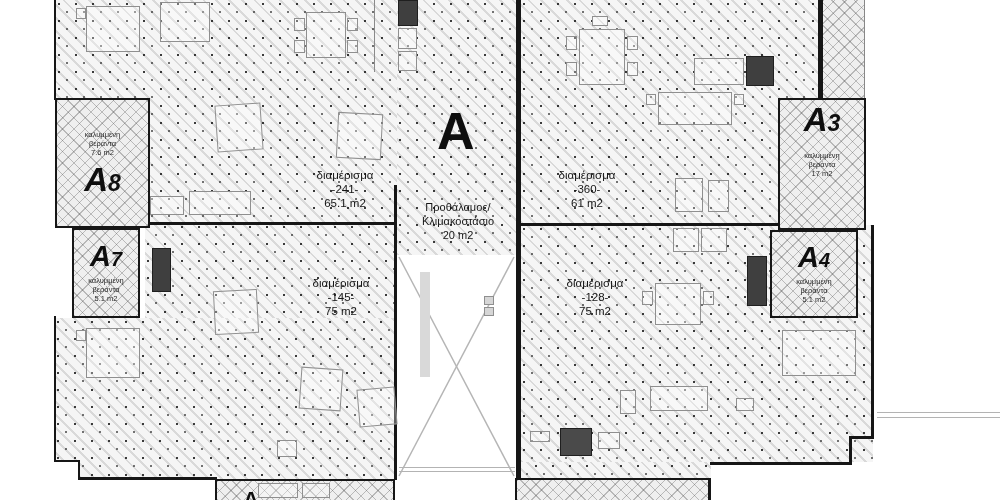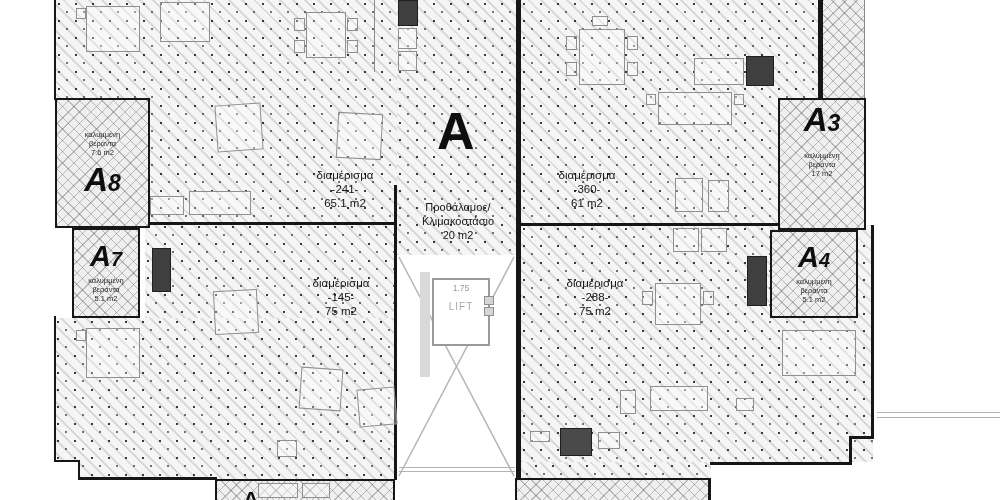--- a/index.html
+++ b/index.html
@@ -51,24 +51,20 @@
 
   <div class="well"></div>
   <svg width="1000" height="500" style="pointer-events:none;">
     <line x1="399" y1="257" x2="514" y2="476" stroke="#b5b5b5" stroke-width="1.5"></line>
     <line x1="514" y1="257" x2="399" y2="476" stroke="#b5b5b5" stroke-width="1.5"></line>
   </svg>
   <div class="thin" style="left:399px;top:467px;width:116px;height:1px;"></div>
   <div class="thin" style="left:399px;top:471px;width:116px;height:1px;"></div>
 
   <div class="thin" style="left:420px;top:272px;width:10px;height:105px;background:#d9d9d9;"></div>
-  <div class="lift">
-    <div class="dim">1.75</div>
-    <div class="nm">LIFT</div>
-  </div>
   <div class="furn" style="left:484px;top:296px;width:10px;height:9px;background:#d6d6d6;"></div>
   <div class="furn" style="left:484px;top:307px;width:10px;height:9px;background:#d6d6d6;"></div>
 
   <div class="wall" style="left:54px;top:0;width:2px;height:100px;"></div>
   <div class="wall" style="left:54px;top:316px;width:2px;height:146px;"></div>
   <div class="wall" style="left:148px;top:222px;width:249px;height:3px;"></div>
   <div class="wall" style="left:521px;top:223px;width:257px;height:3px;"></div>
   <div class="wall" style="left:394px;top:185px;width:3px;height:295px;"></div>
   <div class="wall" style="left:516px;top:0;width:5px;height:478px;"></div>
   <div class="wall" style="left:818px;top:0;width:3px;height:100px;"></div>
@@ -193,21 +189,21 @@
   </div>
 
   <div class="apt-label" style="left:276px;top:276px;">
     <div>διαμέρισμα</div>
     <div>-145-</div>
     <div>75 m2</div>
   </div>
 
   <div class="apt-label" style="left:530px;top:276px;">
     <div>διαμέρισμα</div>
-    <div>-288-</div>
+    <div>-128-</div>
     <div>75 m2</div>
   </div>
 
   <div class="apt-label" style="left:394px;top:200px;width:128px;font-size:11px;">
     <div>Προθάλαμος/</div>
     <div>Κλιμακοστάσιο</div>
     <div>20 m2</div>
   </div>
 
 </div>

